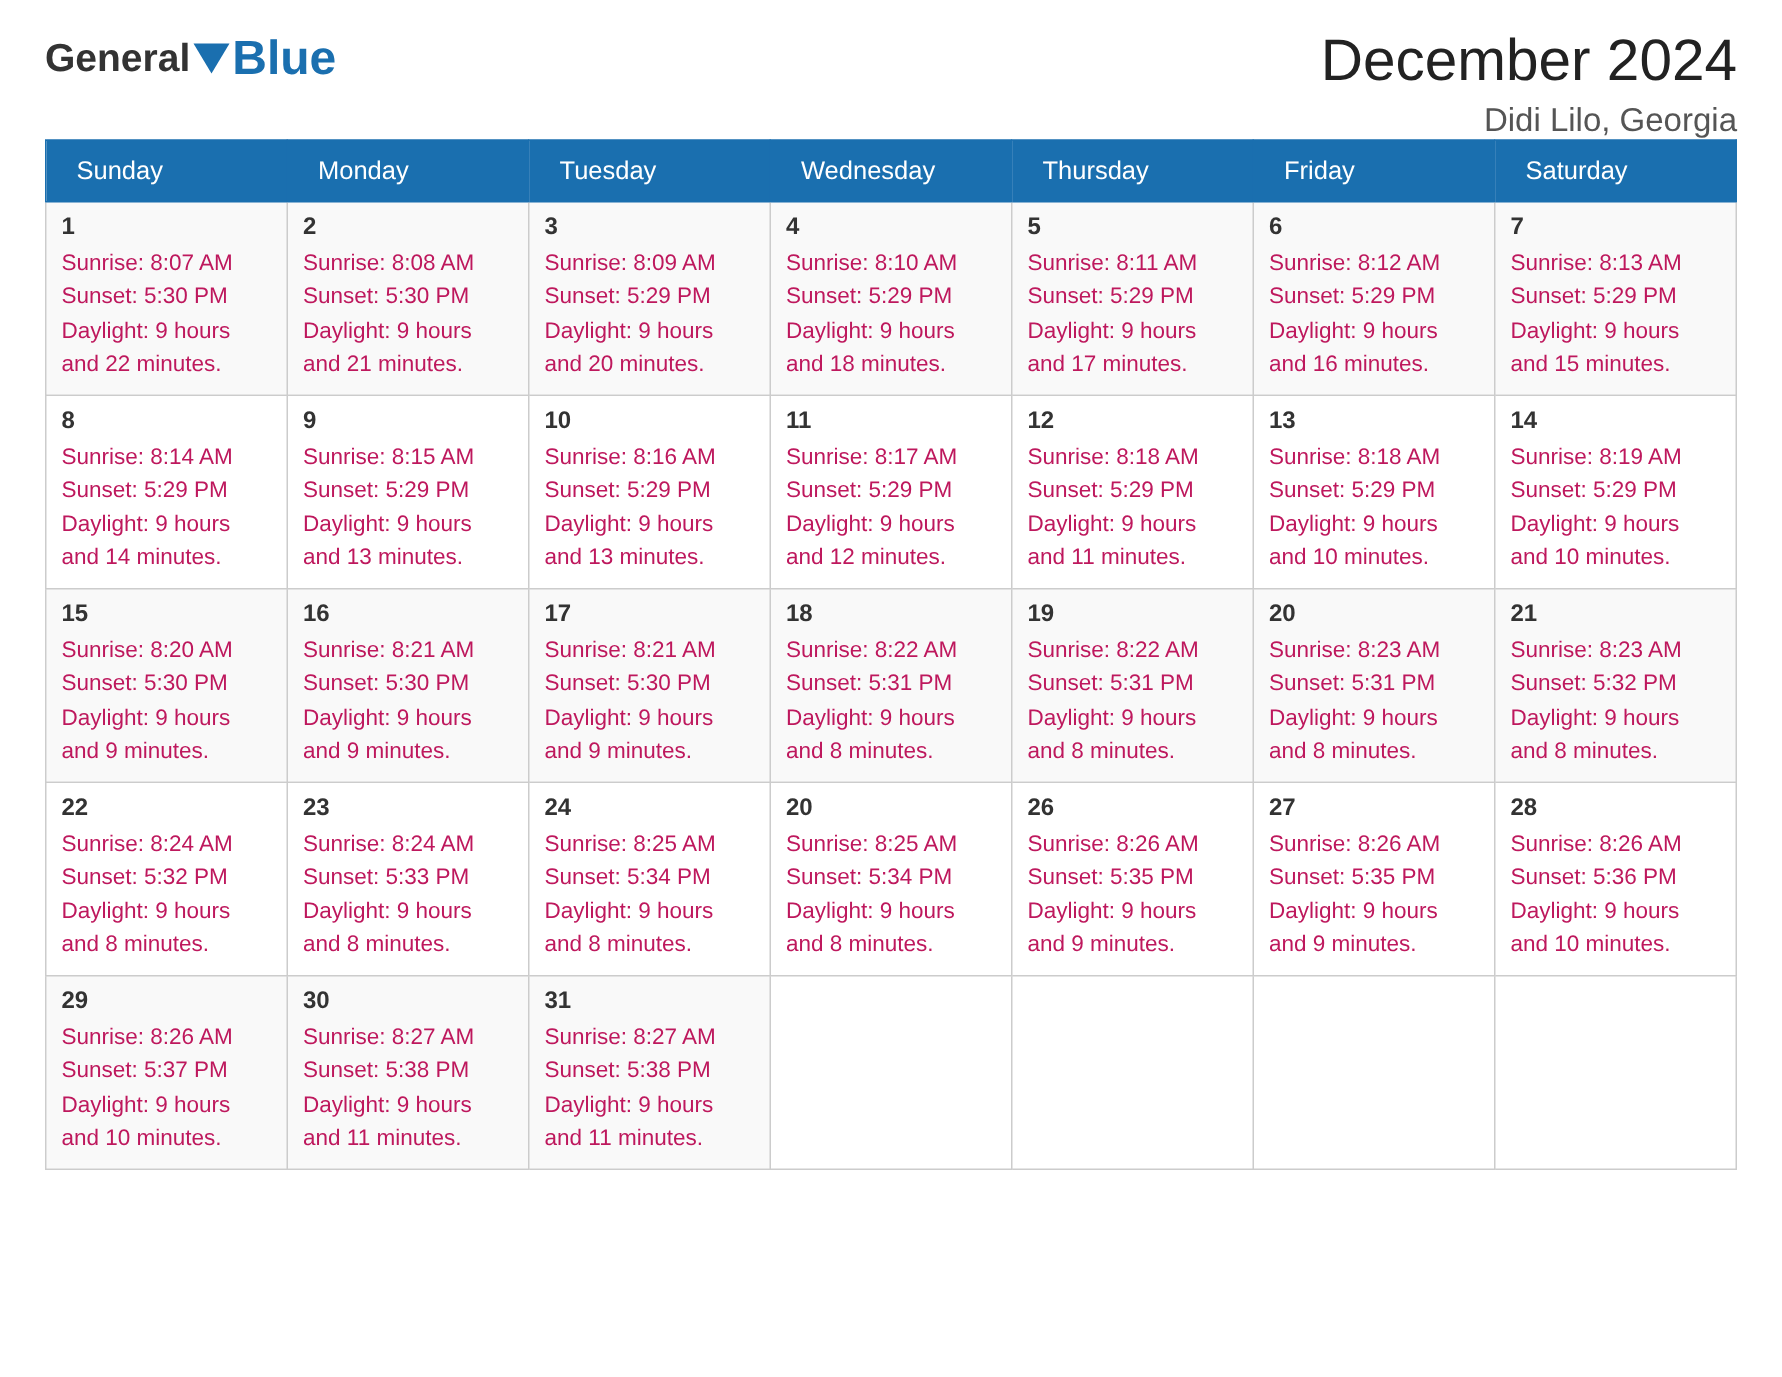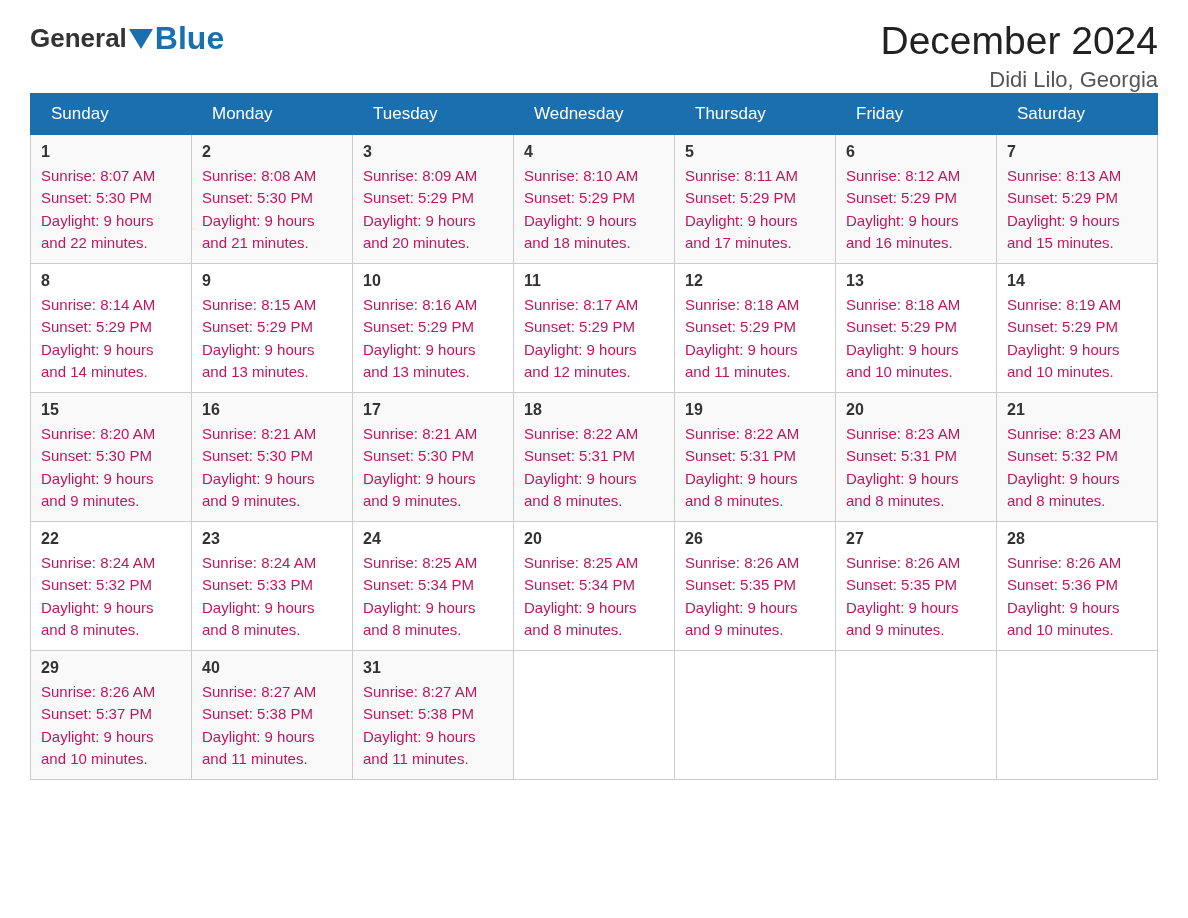--- a/index.html
+++ b/index.html
@@ -249,21 +249,21 @@
           <span class="day-number">28</span>
 <div class="day-info">Sunrise: 8:26 AM<br>Sunset: 5:36 PM<br>Daylight: 9 hours and 10 minutes.</div>
         </td>
       </tr>
       <tr>
         <td>
           <span class="day-number">29</span>
 <div class="day-info">Sunrise: 8:26 AM<br>Sunset: 5:37 PM<br>Daylight: 9 hours and 10 minutes.</div>
         </td>
         <td>
-          <span class="day-number">40</span>
+          <span class="day-number">30</span>
 <div class="day-info">Sunrise: 8:27 AM<br>Sunset: 5:38 PM<br>Daylight: 9 hours and 11 minutes.</div>
         </td>
         <td>
           <span class="day-number">31</span>
 <div class="day-info">Sunrise: 8:27 AM<br>Sunset: 5:38 PM<br>Daylight: 9 hours and 11 minutes.</div>
         </td>
         <td class="empty-cell"></td>
         <td class="empty-cell"></td>
         <td class="empty-cell"></td>
         <td class="empty-cell"></td>

